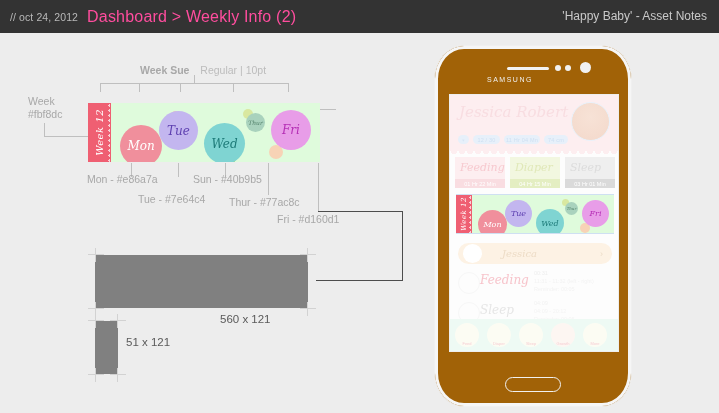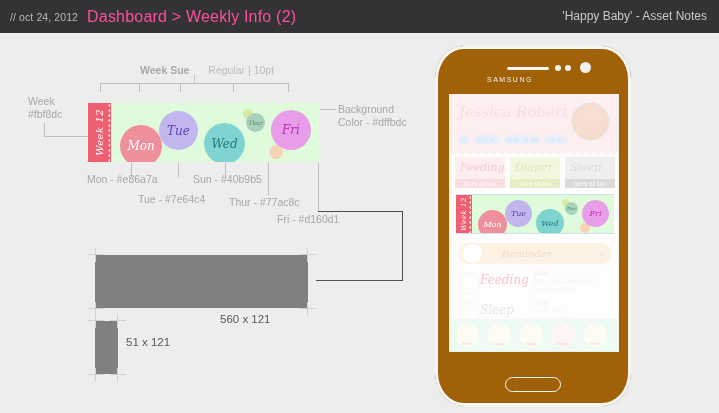--- a/index.html
+++ b/index.html
@@ -189,42 +189,38 @@
 <div id="header">
   <span id="header-date">// oct 24, 2012</span>
   <span id="header-title">Dashboard &gt; Weekly Info (2)</span>
   <span id="header-right">'Happy Baby' - Asset Notes</span>
 </div>
 
 <div id="canvas">
 
   <div class="anno" style="left:140px; top:31px;">
     <b>Week Sue</b>
-    <span style="color:#bcbcbc; margin-left:16px;">Regular | 10pt</span>
+    <span style="color:#bcbcbc; margin-left:8px;">Regular | 10pt</span>
   </div>
 
   <div class="brk" style="left:100px; top:50px; width:188px; height:1px;"></div>
   <div class="brk" style="left:100px; top:50px; width:1px; height:9px;"></div>
   <div class="brk" style="left:139px; top:50px; width:1px; height:9px;"></div>
   <div class="brk" style="left:180px; top:50px; width:1px; height:9px;"></div>
   <div class="brk" style="left:233px; top:50px; width:1px; height:9px;"></div>
   <div class="brk" style="left:288px; top:50px; width:1px; height:9px;"></div>
   <div class="brk" style="left:194px; top:42px; width:1px; height:9px;"></div>
 
   <div class="anno" style="left:28px; top:62px;">
     <div>Week</div>
     <div>#fbf8dc</div>
   </div>
   <div class="brk" style="left:44px; top:90px; width:1px; height:14px;"></div>
   <div class="brk" style="left:44px; top:103px; width:44px; height:1px;"></div>
 
-  <div class="anno" style="left:338px; top:70px;">
-    <div>Background</div>
-    <div>Color - #dffbdc</div>
-  </div>
   <div class="brk" style="left:320px; top:76px; width:16px; height:1px;"></div>
 
   <div id="week-widget">
     <div class="widget-tab">
       <span>Week 12</span>
     </div>
 
     <div class="bub" style="left:83px; top:8px; width:9px; height:9px; background:#f8cfa9;"></div>
     <div class="bub" style="left:133px; top:45px; width:16px; height:16px; background:#8fd48a;"></div>
     <div class="bub" style="left:155px; top:6px; width:10px; height:10px; background:#d9e8a0;"></div>
@@ -346,21 +342,21 @@
         <div class="bub" style="left:109px; top:7px; width:13px; height:13px; background:#a9d2bd; font-size:4px; color:#52806a;">
             <span>Thur</span>
           </div>
         <div class="bub" style="left:126px; top:5px; width:27px; height:27px; background:#e89de8; font-size:8px; color:#b52fb5;">
             <span>Fri</span>
           </div>
       </div>
 
       <div id="ps-reminder">
         <div style="position:absolute; left:5px; top:1px; width:19px; height:19px; border-radius:50%; background:#fff;"></div>
-        <span class="txt">Reminder</span>
+        <span class="txt">Jessica</span>
         <span class="chev">›</span>
       </div>
 
       <div class="ps-log" style="top:174px;">
         <div style="position:absolute; left:0; top:3px; width:22px; height:22px; border-radius:50%; background:#fdfdfd; border:1px solid #f7f7f7;"></div>
         <div class="lt" style="color:#f7c4cb;">Feeding</div>
         <div class="l1" style="color:#eeeeee;">00:31</div>
         <div class="l2" style="color:#f3f3f3;">11:31 - 11:32 (left - right)</div>
         <div class="l3" style="color:#f3f3f3;">Reminder: 00:05</div>
       </div>

